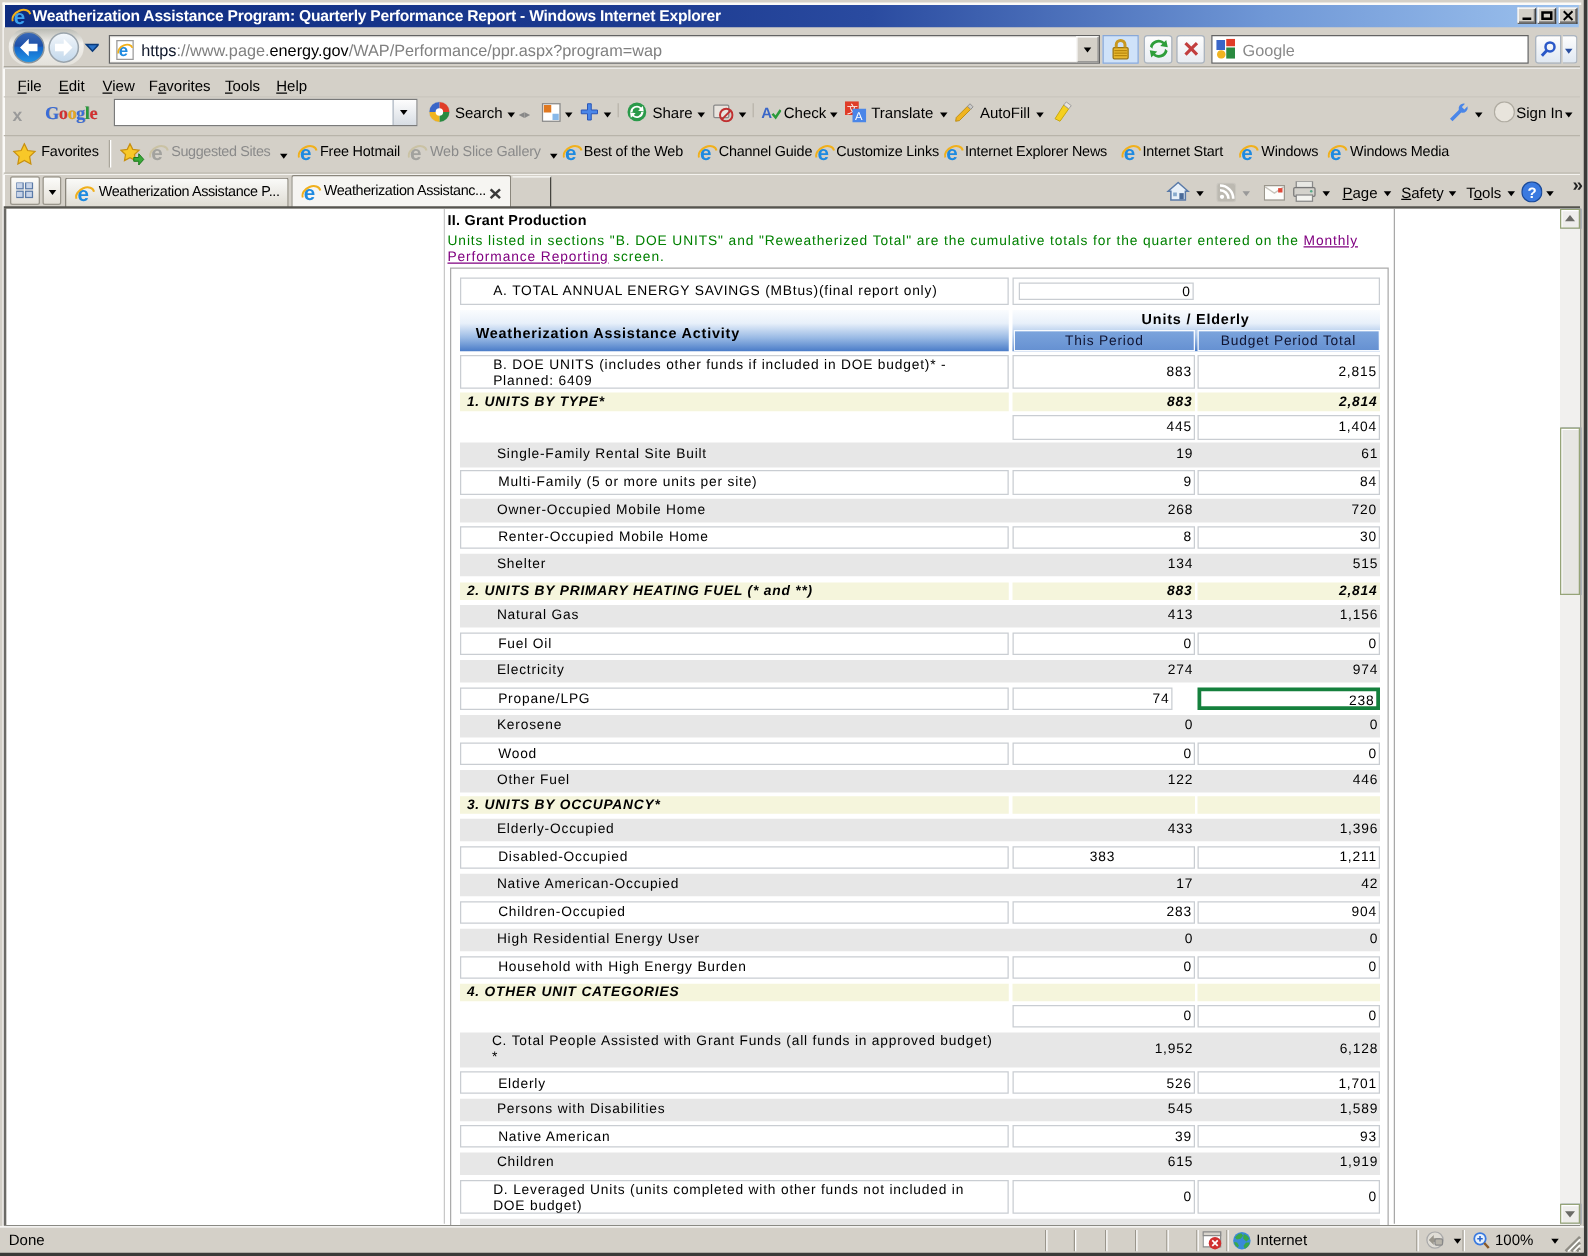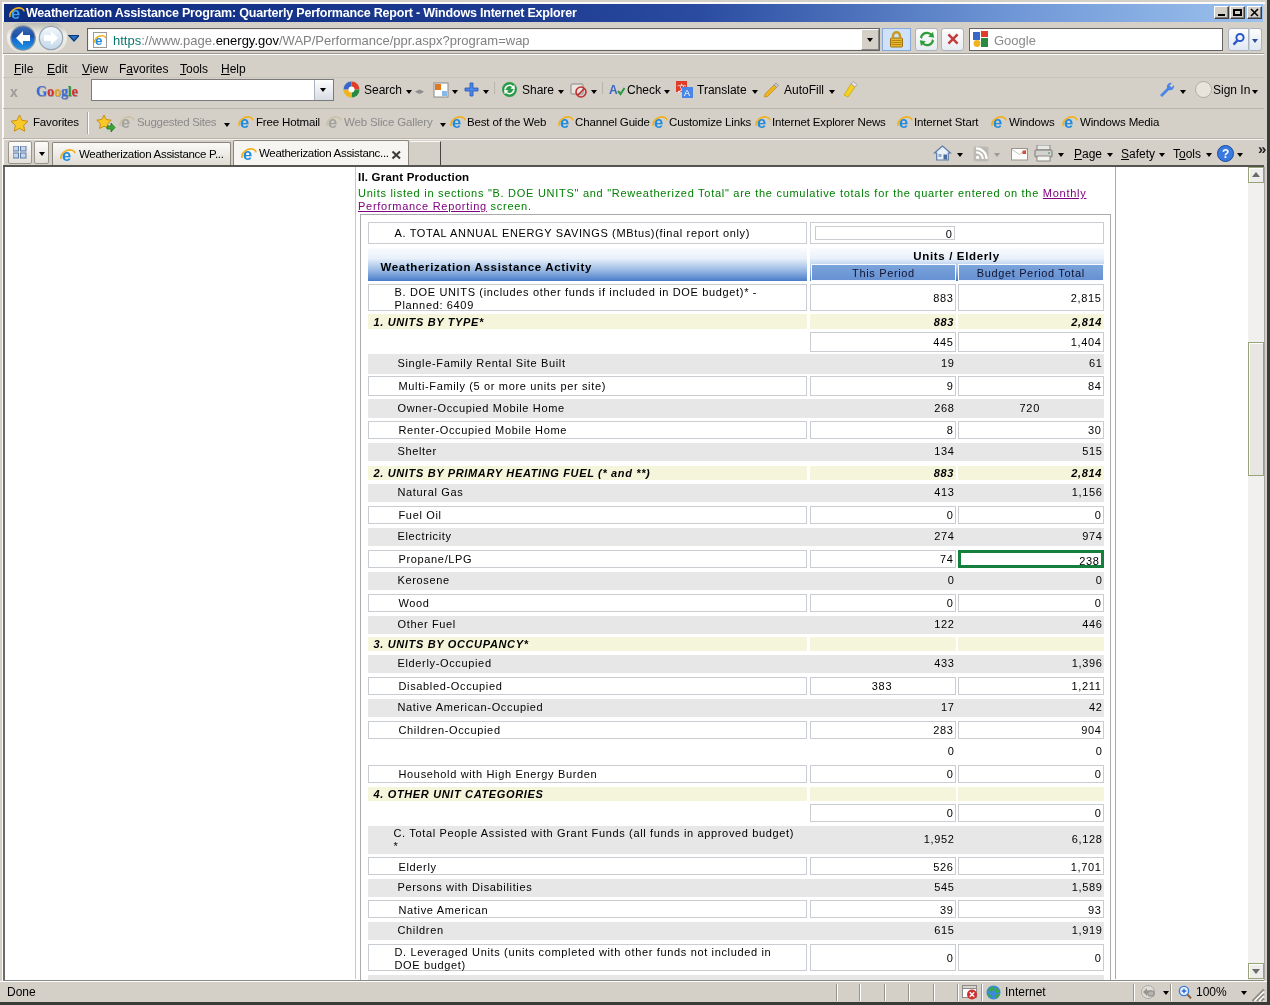--- a/index.html
+++ b/index.html
@@ -95,21 +95,21 @@
     <path d="M49 13 l-7-7 v4 h-7 v6 h7 v4 Z" fill="#fff"></path>
     <path d="M60 10.5 h10 l-5 5.5 Z" fill="#2a72c8" stroke="#0a3a7a" stroke-width="1.2"></path>
   </svg>
 
   <div class="abs" style="left:84px;top:6px;width:793px;height:23px;background:#fff;border:1px solid #636363;box-shadow:0 0 0 1px #f4f2ee inset"></div>
   <svg class="abs" style="left:89px;top:10px" width="16" height="16" viewBox="0 0 16 16">
     <rect x="1.5" y="0.5" width="13" height="15" fill="#fff" stroke="#9a9a9a"></rect>
     <text x="3" y="12.5" font-size="13.5" font-weight="bold" fill="#1e8ae0" font-family="Liberation Sans">e</text>
     <path d="M2.6 10.8 A 6.1 4.4 -28 1 1 13.9 6.3" stroke="#f0b01c" fill="none" stroke-width="1.4"></path>
   </svg>
-  <div class="abs" style="left:110px;top:11px;font-size:13px;color:#808080;white-space:nowrap"><span style="color:#0f766e">https</span>://www.page.<span style="color:#000">energy.gov</span>/WAP/Performance/ppr.aspx?program=wap</div>
+  <div class="abs" style="left:110px;top:11px;font-size:13px;color:#808080;white-space:nowrap"><span style="color:#0f172a">https</span>://www.page.<span style="color:#000">energy.gov</span>/WAP/Performance/ppr.aspx?program=wap</div>
   <div class="abs" style="left:858px;top:7px;width:18px;height:21px;background:#d4d0c8;border:1px solid #888;border-top-color:#fff;border-left-color:#fff">
       <span class="dd" style="position:absolute;left:5px;top:8px"></span>
     </div>
 
   <div class="abs" style="left:879px;top:6px;width:29px;height:23px;background:#cfe2f9;border:1px solid #88a8d8"></div>
   <svg class="abs" style="left:886px;top:9px" width="15" height="17" viewBox="0 0 15 17">
     <rect x="1.5" y="7" width="12" height="9" rx="1" fill="#e8b830" stroke="#9a7410"></rect>
     <path d="M4 7 v-2.2 a3.5 3.5 0 0 1 7 0 V7" fill="none" stroke="#c89820" stroke-width="2.4"></path>
     <path d="M2.5 9.5 h10 M2.5 11.5 h10 M2.5 13.5 h10" stroke="#b8860b" stroke-width="1"></path>
   </svg>
@@ -414,21 +414,21 @@
 <div class="abs" style="left:603.0px;top:209px;width:145.5px;height:19.5px;background:#fff;border:1px solid #c9cdd2;">
         <div style="text-align:right;padding:3.25px 1px 0 0">84</div>
       </div>
 <div class="abs" style="left:12.5px;top:231.5px;width:736.0px;height:19px;background:#e7e7e7;">
         <div style="padding:3.0px 0 0 30.0px;line-height:13px">Owner-Occupied Mobile Home</div>
       </div>
 <div class="abs" style="left:454.5px;top:231.5px;width:146.0px;height:19px;">
         <div style="text-align:right;padding:3.0px 1px 0 0">268</div>
       </div>
 <div class="abs" style="left:603.0px;top:231.5px;width:145.5px;height:19px;">
-        <div style="text-align:center;padding:3.0px 2px 0 0">720</div>
+        <div style="text-align:right;padding:3.0px 2px 0 0">720</div>
       </div>
 <div class="abs" style="left:12.5px;top:253.5px;width:439.5px;height:18.5px;background:#fff;border:1px solid #c9cdd2;">
         <div style="padding:2.75px 0 0 30px;line-height:13px">Renter-Occupied Mobile Home</div>
       </div>
 <div class="abs" style="left:454.5px;top:253.5px;width:146.0px;height:18.5px;background:#fff;border:1px solid #c9cdd2;">
         <div style="text-align:right;padding:2.75px 1px 0 0">8</div>
       </div>
 <div class="abs" style="left:603.0px;top:253.5px;width:145.5px;height:18.5px;background:#fff;border:1px solid #c9cdd2;">
         <div style="text-align:right;padding:2.75px 1px 0 0">30</div>
       </div>
@@ -473,21 +473,21 @@
       </div>
 <div class="abs" style="left:454.5px;top:360.5px;width:146.0px;height:18.5px;">
         <div style="text-align:right;padding:2.75px 1px 0 0">274</div>
       </div>
 <div class="abs" style="left:603.0px;top:360.5px;width:145.5px;height:18.5px;">
         <div style="text-align:right;padding:2.75px 1px 0 0">974</div>
       </div>
 <div class="abs" style="left:12.5px;top:382.5px;width:439.5px;height:18.5px;background:#fff;border:1px solid #c9cdd2;">
         <div style="padding:2.75px 0 0 30px;line-height:13px">Propane/LPG</div>
       </div>
-<div class="abs" style="left:454.5px;top:382.5px;width:146.0px;height:18.5px;background:#fff;border:1px solid #c9cdd2;">
+<div class="abs" style="left:454.5px;top:382.5px;width:128px;height:18.5px;background:#fff;border:1px solid #c9cdd2;">
         <div style="text-align:right;padding:2.75px 1px 0 0">74</div>
       </div>
 <div class="abs" style="left:603.0px;top:382.5px;width:145.5px;height:18.5px;background:#fff;border:3px solid #15803d;">
         <div style="text-align:right;padding:2.75px 1px 0 0">238</div>
       </div>
 <div class="abs" style="left:12.5px;top:404.5px;width:736.0px;height:18.5px;background:#e7e7e7;">
         <div style="padding:2.75px 0 0 30.0px;line-height:13px">Kerosene</div>
       </div>
 <div class="abs" style="left:454.5px;top:404.5px;width:146.0px;height:18.5px;">
         <div style="text-align:right;padding:2.75px 1px 0 0">0</div>
@@ -550,20 +550,23 @@
         <div style="text-align:right;padding:2.75px 1px 0 0">42</div>
       </div>
 <div class="abs" style="left:12.5px;top:553.5px;width:439.5px;height:18.5px;background:#fff;border:1px solid #c9cdd2;">
         <div style="padding:2.75px 0 0 30px;line-height:13px">Children-Occupied</div>
       </div>
 <div class="abs" style="left:454.5px;top:553.5px;width:146.0px;height:18.5px;background:#fff;border:1px solid #c9cdd2;">
         <div style="text-align:right;padding:2.75px 1px 0 0">283</div>
       </div>
 <div class="abs" style="left:603.0px;top:553.5px;width:145.5px;height:18.5px;background:#fff;border:1px solid #c9cdd2;">
         <div style="text-align:right;padding:2.75px 1px 0 0">904</div>
+      </div>
+<div class="abs" style="left:12.5px;top:575.5px;width:736.0px;height:18.5px;background:#e7e7e7;">
+        <div style="padding:2.75px 0 0 30.0px;line-height:13px">High Residential Energy User</div>
       </div>
 <div class="abs" style="left:454.5px;top:575.5px;width:146.0px;height:18.5px;">
         <div style="text-align:right;padding:2.75px 1px 0 0">0</div>
       </div>
 <div class="abs" style="left:603.0px;top:575.5px;width:145.5px;height:18.5px;">
         <div style="text-align:right;padding:2.75px 1px 0 0">0</div>
       </div>
 <div class="abs" style="left:12.5px;top:597.5px;width:439.5px;height:18.5px;background:#fff;border:1px solid #c9cdd2;">
         <div style="padding:2.75px 0 0 30px;line-height:13px">Household with High Energy Burden</div>
       </div>

